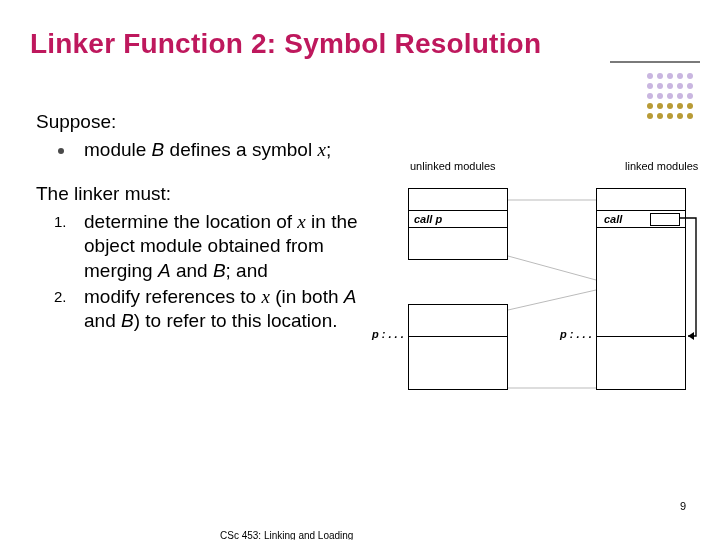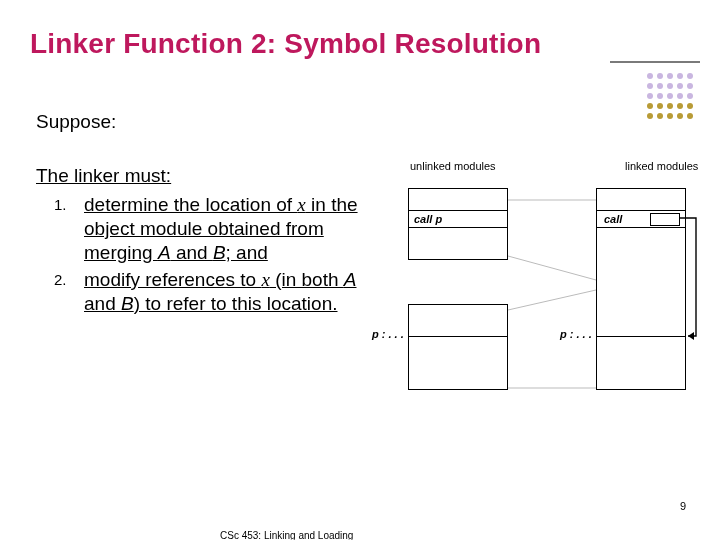--- a/index.html
+++ b/index.html
@@ -81,22 +81,21 @@
   ol.nums > li::before {
     content: counter(n) ".";
     position: absolute;
     left: 18px;
     top: 2px;
     font-size: 15px;
   }
   .it { font-style: italic; }
   .itx { font-style: italic; font-family: "Times New Roman", serif; }
   .block2 {
-    margin-top: 30px;
-    text-decoration: underline;
+    margin-top: 19px;
   }
   .footer-course {
     position: absolute;
     left: 220px;
     top: 530px;
     font-size: 10px;
     color: #000;
   }
   .footer-num {
     position: absolute;
@@ -180,20 +179,23 @@
           <circle cx="60" cy="56" r="3"></circle>
           <circle cx="70" cy="56" r="3"></circle>
           <circle cx="80" cy="56" r="3"></circle>
       </g>
     </svg>
   </div>
 
   <div class="body">
     <div class="lead">Suppose:</div>
     <ul class="bullets">
+      <li>
+        <span>module </span><span class="it">B</span><span> defines a symbol </span><span class="itx">x</span><span>;</span>
+      </li>
     </ul>
 
     <div class="block2">
       <div class="lead">The linker must:</div>
       <ol class="nums">
         <li>
           <span>determine the location of </span><span class="itx">x</span><span> in the object module obtained from merging </span><span class="it">A</span><span> and </span><span class="it">B</span><span>; and</span>
         </li>
         <li>
           <span>modify references to </span><span class="itx">x</span><span> (in both </span><span class="it">A</span><span> and </span><span class="it">B</span><span>) to refer to this location.</span>

